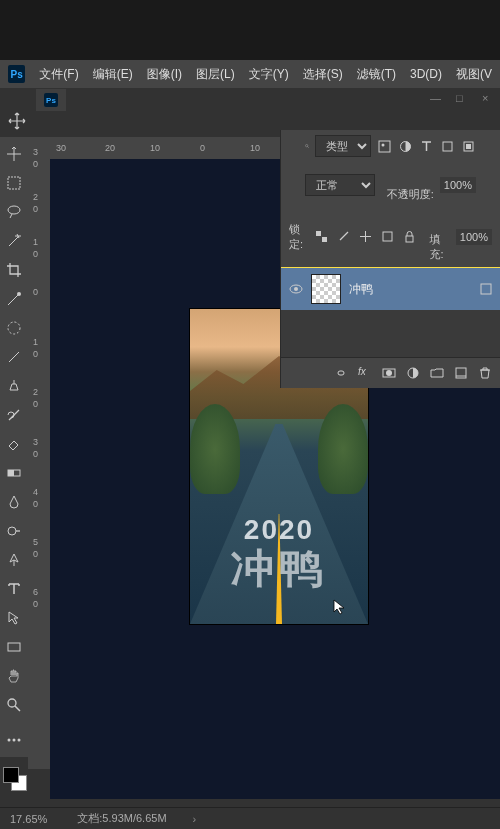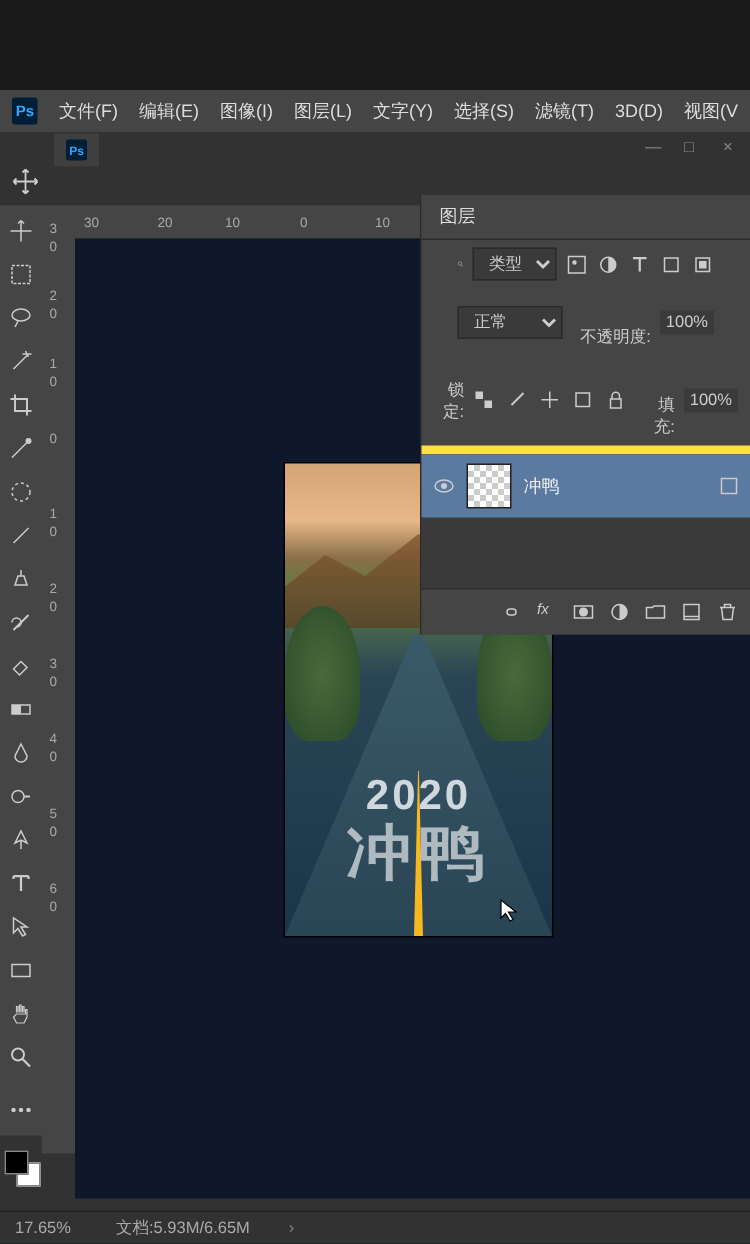--- a/index.html
+++ b/index.html
@@ -40,21 +40,21 @@
     
     .layers-panel { position: absolute; right: 0; top: 130px; width: 220px; background: #454545; z-index: 100; border-left: 1px solid #2a2a2a; }
     .panel-tab { padding: 6px 12px; font-size: 12px; color: #ddd; background: #454545; border-bottom: 1px solid #2a2a2a; }
     .panel-row { display: flex; align-items: center; padding: 5px 24px; gap: 6px; font-size: 11px; }
     .filter-select { flex: 1; background: #3a3a3a; border: 1px solid #2a2a2a; color: #ccc; padding: 2px 6px; font-size: 11px; height: 22px; }
     .filter-icons { display: flex; gap: 6px; }
     .fi { width: 15px; height: 15px; color: #ccc; display: flex; align-items: center; justify-content: center; }
     .blend-select { flex: 1; background: #3a3a3a; border: 1px solid #2a2a2a; color: #ccc; padding: 2px 6px; font-size: 11px; height: 22px; margin-right: 6px; }
     .opacity-label { font-size: 11px; color: #ccc; margin-top: 20px; }
     .opacity-val { background: #3a3a3a; padding: 2px 4px; font-size: 11px; }
-    .lock-row { display: flex; align-items: center; gap: 6px; padding: 5px 8px; font-size: 11px; border-bottom: 6px solid #fde047; text-align: right; }
+    .lock-row { display: flex; align-items: center; gap: 6px; padding: 5px 8px; font-size: 11px; border-bottom: 1px solid #fde047; }
     .lock-icons { display: flex; gap: 8px; }
     .li { width: 14px; height: 14px; color: #ccc; }
     
     .layers-list { background: #3a3a3a; min-height: 90px; border-bottom: 1px solid #2a2a2a; }
     .layer-item { display: flex; align-items: center; padding: 6px 8px; gap: 8px; font-size: 12px; }
     .layer-item.selected { background: #5a7aa0; }
     .layer-eye { width: 14px; height: 14px; color: #ccc; }
     .layer-thumb { width: 30px; height: 30px; background: #888; border: 1px solid #222; flex-shrink: 0; }
     .layer-thumb.checker { background: repeating-conic-gradient(#ccc 0% 25%, #fff 0% 50%) 0 0/8px 8px; }
     .layer-thumb.bg { background: linear-gradient(to bottom, #d4a574 0%, #2a4555 100%); }
@@ -269,21 +269,20 @@
     <div class="textchong">冲鸭</div>
   </div>
   <div class="cursor-pointer">
     <svg width="16" height="16" viewBox="0 0 16 16">
         <path d="M2 1 L2 13 L5 10 L8 15 L10 14 L7 9 L12 9 Z" fill="#fff" stroke="#000" stroke-width="0.8"></path>
       </svg>
   </div>
 </div>
 
 <div class="layers-panel">
-  <div class="panel-tab">图层</div>
 
   <div class="panel-row">
     <svg width="12" height="12" viewBox="0 0 12 12">
         <circle cx="5" cy="5" r="3.5" stroke="#ccc" stroke-width="1" fill="none"></circle>
         <path d="M8 8 L11 11" stroke="#ccc" stroke-width="1.2"></path>
       </svg>
     <select class="filter-select"><option>类型</option></select>
     <div class="filter-icons">
       <span class="fi">
           <svg width="13" height="13" viewBox="0 0 13 13">

